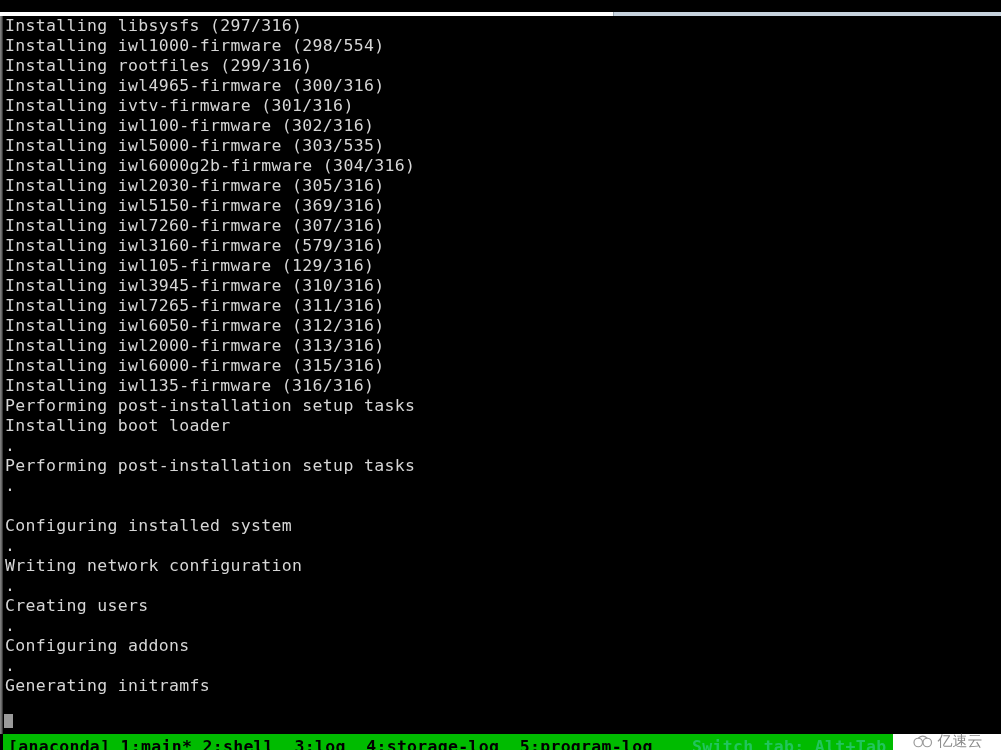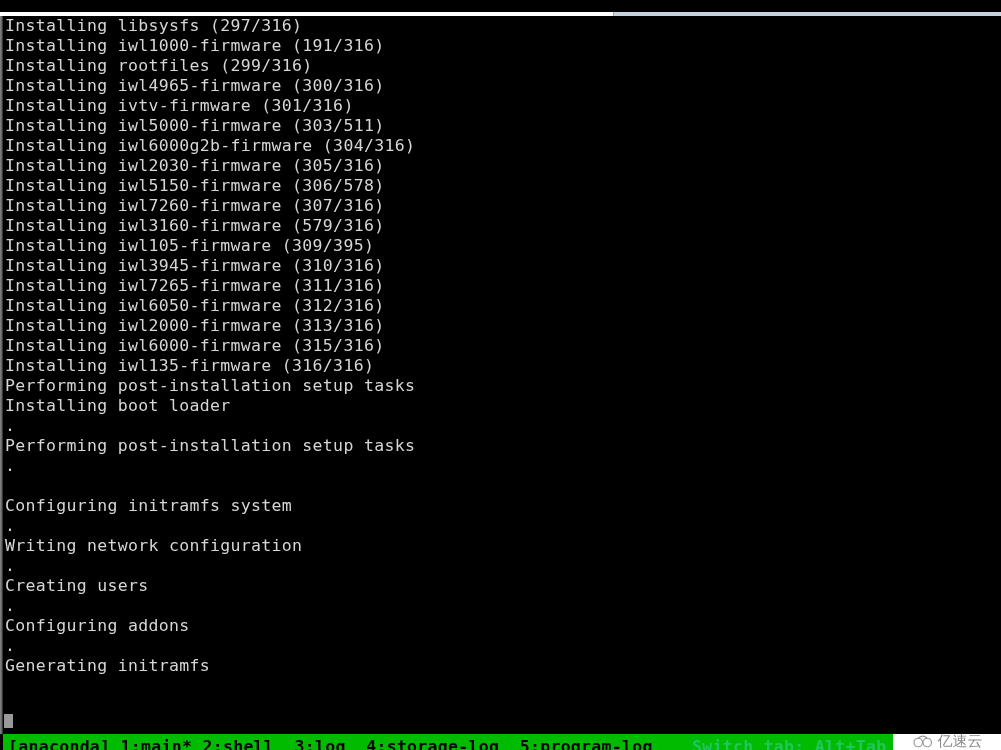--- a/index.html
+++ b/index.html
@@ -165,44 +165,45 @@
 <div id="screen">
 
   <div class="top-chrome"></div>
   <div class="top-chrome-left"></div>
   <div class="top-chrome-sep"></div>
 
   <div class="left-bevel"></div>
 
   <div class="console" id="console-output">
       <div class="line">Installing libsysfs (297/316)</div>
-      <div class="line">Installing iwl1000-firmware (191/316)</div>
+      <div class="line">Installing iwl1000-firmware (298/554)</div>
       <div class="line">Installing rootfiles (299/316)</div>
       <div class="line">Installing iwl4965-firmware (300/316)</div>
       <div class="line">Installing ivtv-firmware (301/316)</div>
-      <div class="line">Installing iwl5000-firmware (303/511)</div>
+      <div class="line">Installing iwl100-firmware (302/316)</div>
+      <div class="line">Installing iwl5000-firmware (303/535)</div>
       <div class="line">Installing iwl6000g2b-firmware (304/316)</div>
       <div class="line">Installing iwl2030-firmware (305/316)</div>
-      <div class="line">Installing iwl5150-firmware (306/578)</div>
+      <div class="line">Installing iwl5150-firmware (369/316)</div>
       <div class="line">Installing iwl7260-firmware (307/316)</div>
       <div class="line">Installing iwl3160-firmware (579/316)</div>
-      <div class="line">Installing iwl105-firmware (309/395)</div>
+      <div class="line">Installing iwl105-firmware (129/316)</div>
       <div class="line">Installing iwl3945-firmware (310/316)</div>
       <div class="line">Installing iwl7265-firmware (311/316)</div>
       <div class="line">Installing iwl6050-firmware (312/316)</div>
       <div class="line">Installing iwl2000-firmware (313/316)</div>
       <div class="line">Installing iwl6000-firmware (315/316)</div>
       <div class="line">Installing iwl135-firmware (316/316)</div>
       <div class="line">Performing post-installation setup tasks</div>
       <div class="line">Installing boot loader</div>
       <div class="line">.</div>
       <div class="line">Performing post-installation setup tasks</div>
       <div class="line">.</div>
       <div class="line blank"></div>
-      <div class="line">Configuring initramfs system</div>
+      <div class="line">Configuring installed system</div>
       <div class="line">.</div>
       <div class="line">Writing network configuration</div>
       <div class="line">.</div>
       <div class="line">Creating users</div>
       <div class="line">.</div>
       <div class="line">Configuring addons</div>
       <div class="line">.</div>
       <div class="line">Generating initramfs</div>
     </div>
 

